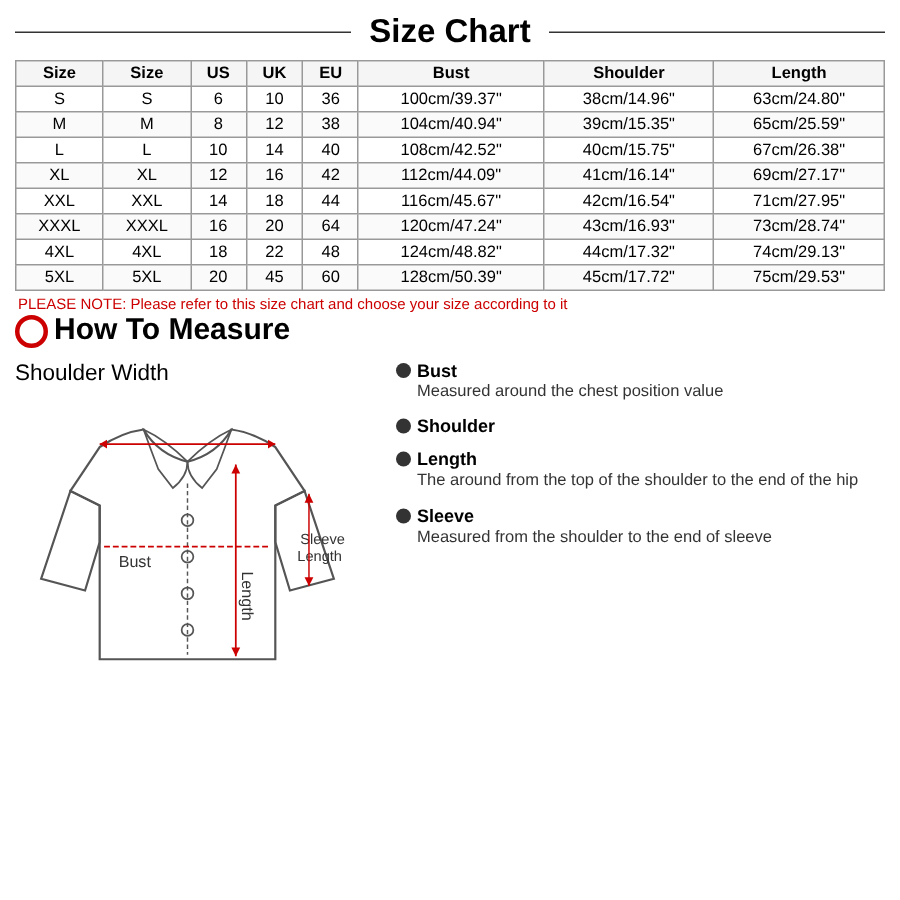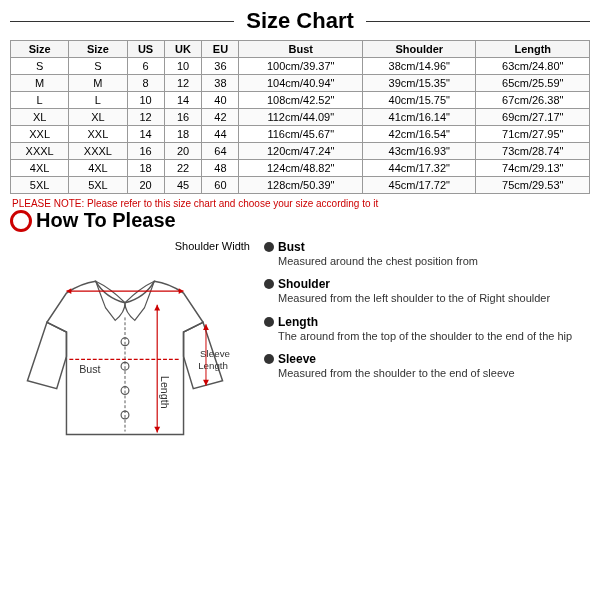--- a/index.html
+++ b/index.html
@@ -85,22 +85,22 @@
       display: flex;
       gap: 10px;
     }
     
     .diagram-area {
       width: 240px;
       flex-shrink: 0;
       position: relative;
     }
     .diagram-label-top {
-      text-align: right;
-      font-size: 11px;
+      text-align: left;
+      font-size: 15px;
       margin-bottom: 2px;
       font-weight: 500;
     }
     .jacket-svg {
       width: 230px;
       height: 200px;
     }
     
     .measure-info {
       flex: 1;
@@ -237,21 +237,21 @@
           <td>45cm/17.72"</td>
           <td>75cm/29.53"</td>
         </tr>
       </tbody>
   </table>
 
   <div class="note-text">PLEASE NOTE: Please refer to this size chart and choose your size according to it</div>
 
   <div class="how-title-row">
     <div class="circle-icon"></div>
-    <span class="how-title-text">How To Please</span>
+    <span class="how-title-text">How To Measure</span>
   </div>
 
   <div class="bottom-section">
 
     <div class="diagram-area">
       <div class="diagram-label-top">Shoulder Width</div>
       <svg class="jacket-svg" viewBox="0 0 230 205" xmlns="http://www.w3.org/2000/svg">
 
         <path d="M55,40 Q70,30 85,28 Q95,45 115,50 Q135,45 145,28 Q160,30 175,40 L195,70 L175,80 L175,185 L55,185 L55,80 L35,70 Z" fill="none" stroke="#555" stroke-width="1.5"></path>
 
@@ -292,28 +292,27 @@
         <polygon points="198,135 195,129 201,129" fill="#cc0000"></polygon>
       </svg>
     </div>
 
     <div class="measure-info" id="measure-items">
     <div class="measure-item">
       <div class="measure-item-title">
         <div class="bullet-dot"></div>
         <span>Bust</span>
       </div>
-      <div class="measure-item-desc">Measured around the chest position from</div>
+      <div class="measure-item-desc">Measured around the chest position value</div>
     </div>
         <div class="measure-item">
       <div class="measure-item-title">
         <div class="bullet-dot"></div>
         <span>Shoulder</span>
       </div>
-      <div class="measure-item-desc">Measured from the left shoulder to the of Right shoulder</div>
     </div>
         <div class="measure-item">
       <div class="measure-item-title">
         <div class="bullet-dot"></div>
         <span>Length</span>
       </div>
       <div class="measure-item-desc">The around from the top of the shoulder to the end of the hip</div>
     </div>
         <div class="measure-item">
       <div class="measure-item-title">

